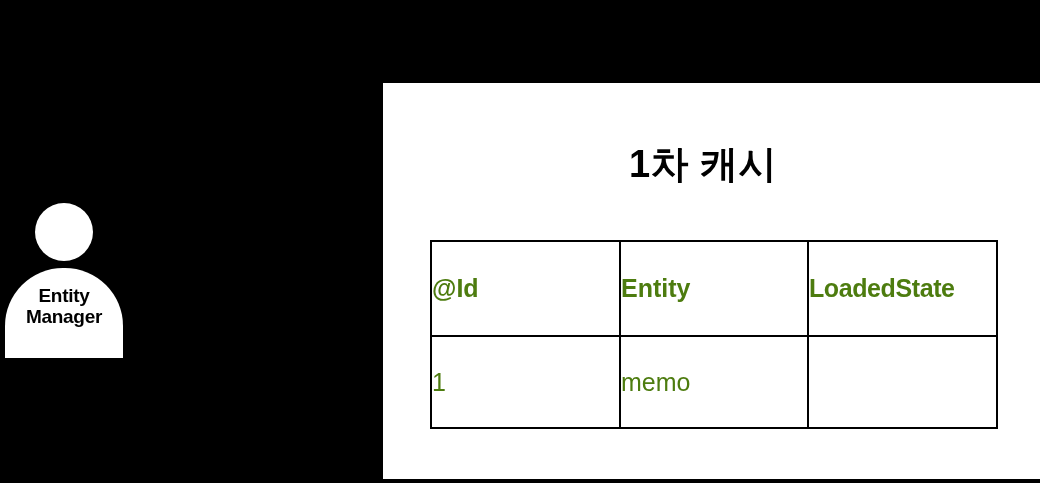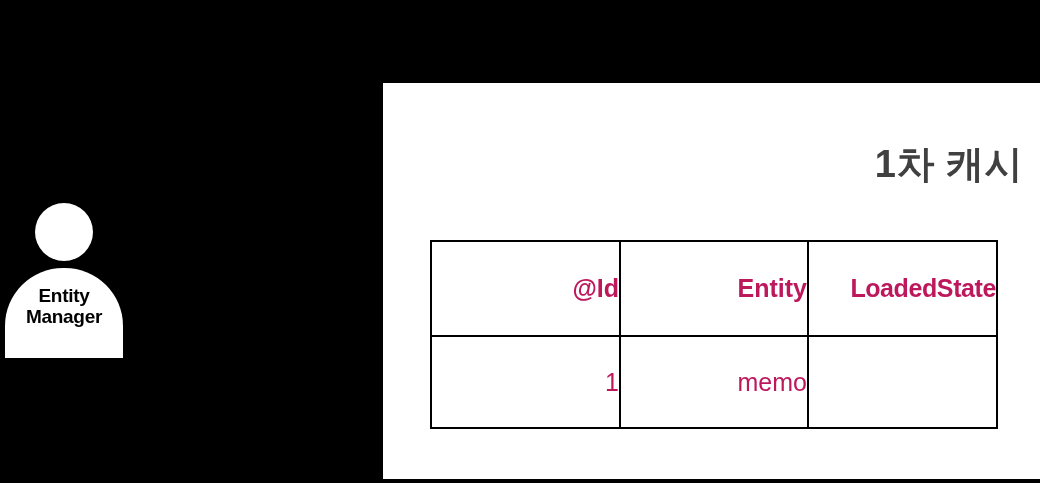--- a/index.html
+++ b/index.html
@@ -68,40 +68,40 @@
     top: 83px;
     width: 657px;
     height: 396px;
     background: #ffffff;
   }
   #cache-title {
     position: absolute;
     left: 0;
     top: 56px;
     width: 640px;
-    text-align: right;
-    color: #404040;
+    text-align: center;
+    color: #000000;
     font-size: 38px;
     font-weight: bold;
     letter-spacing: 0.5px;
   }
 
   
   #cache-table {
     position: absolute;
     left: 47px;
     top: 157px;
     width: 560px;
     border-collapse: collapse;
     table-layout: fixed;
   }
   #cache-table td, #cache-table th {
     border: 2px solid #000000;
-    text-align: right;
-    color: #be185d;
+    text-align: left;
+    color: #4d7c0f;
     padding: 0;
     vertical-align: middle;
   }
   #cache-table thead th {
     height: 93px;
     font-size: 25px;
     font-weight: bold;
   }
   #cache-table tbody td {
     height: 90px;

